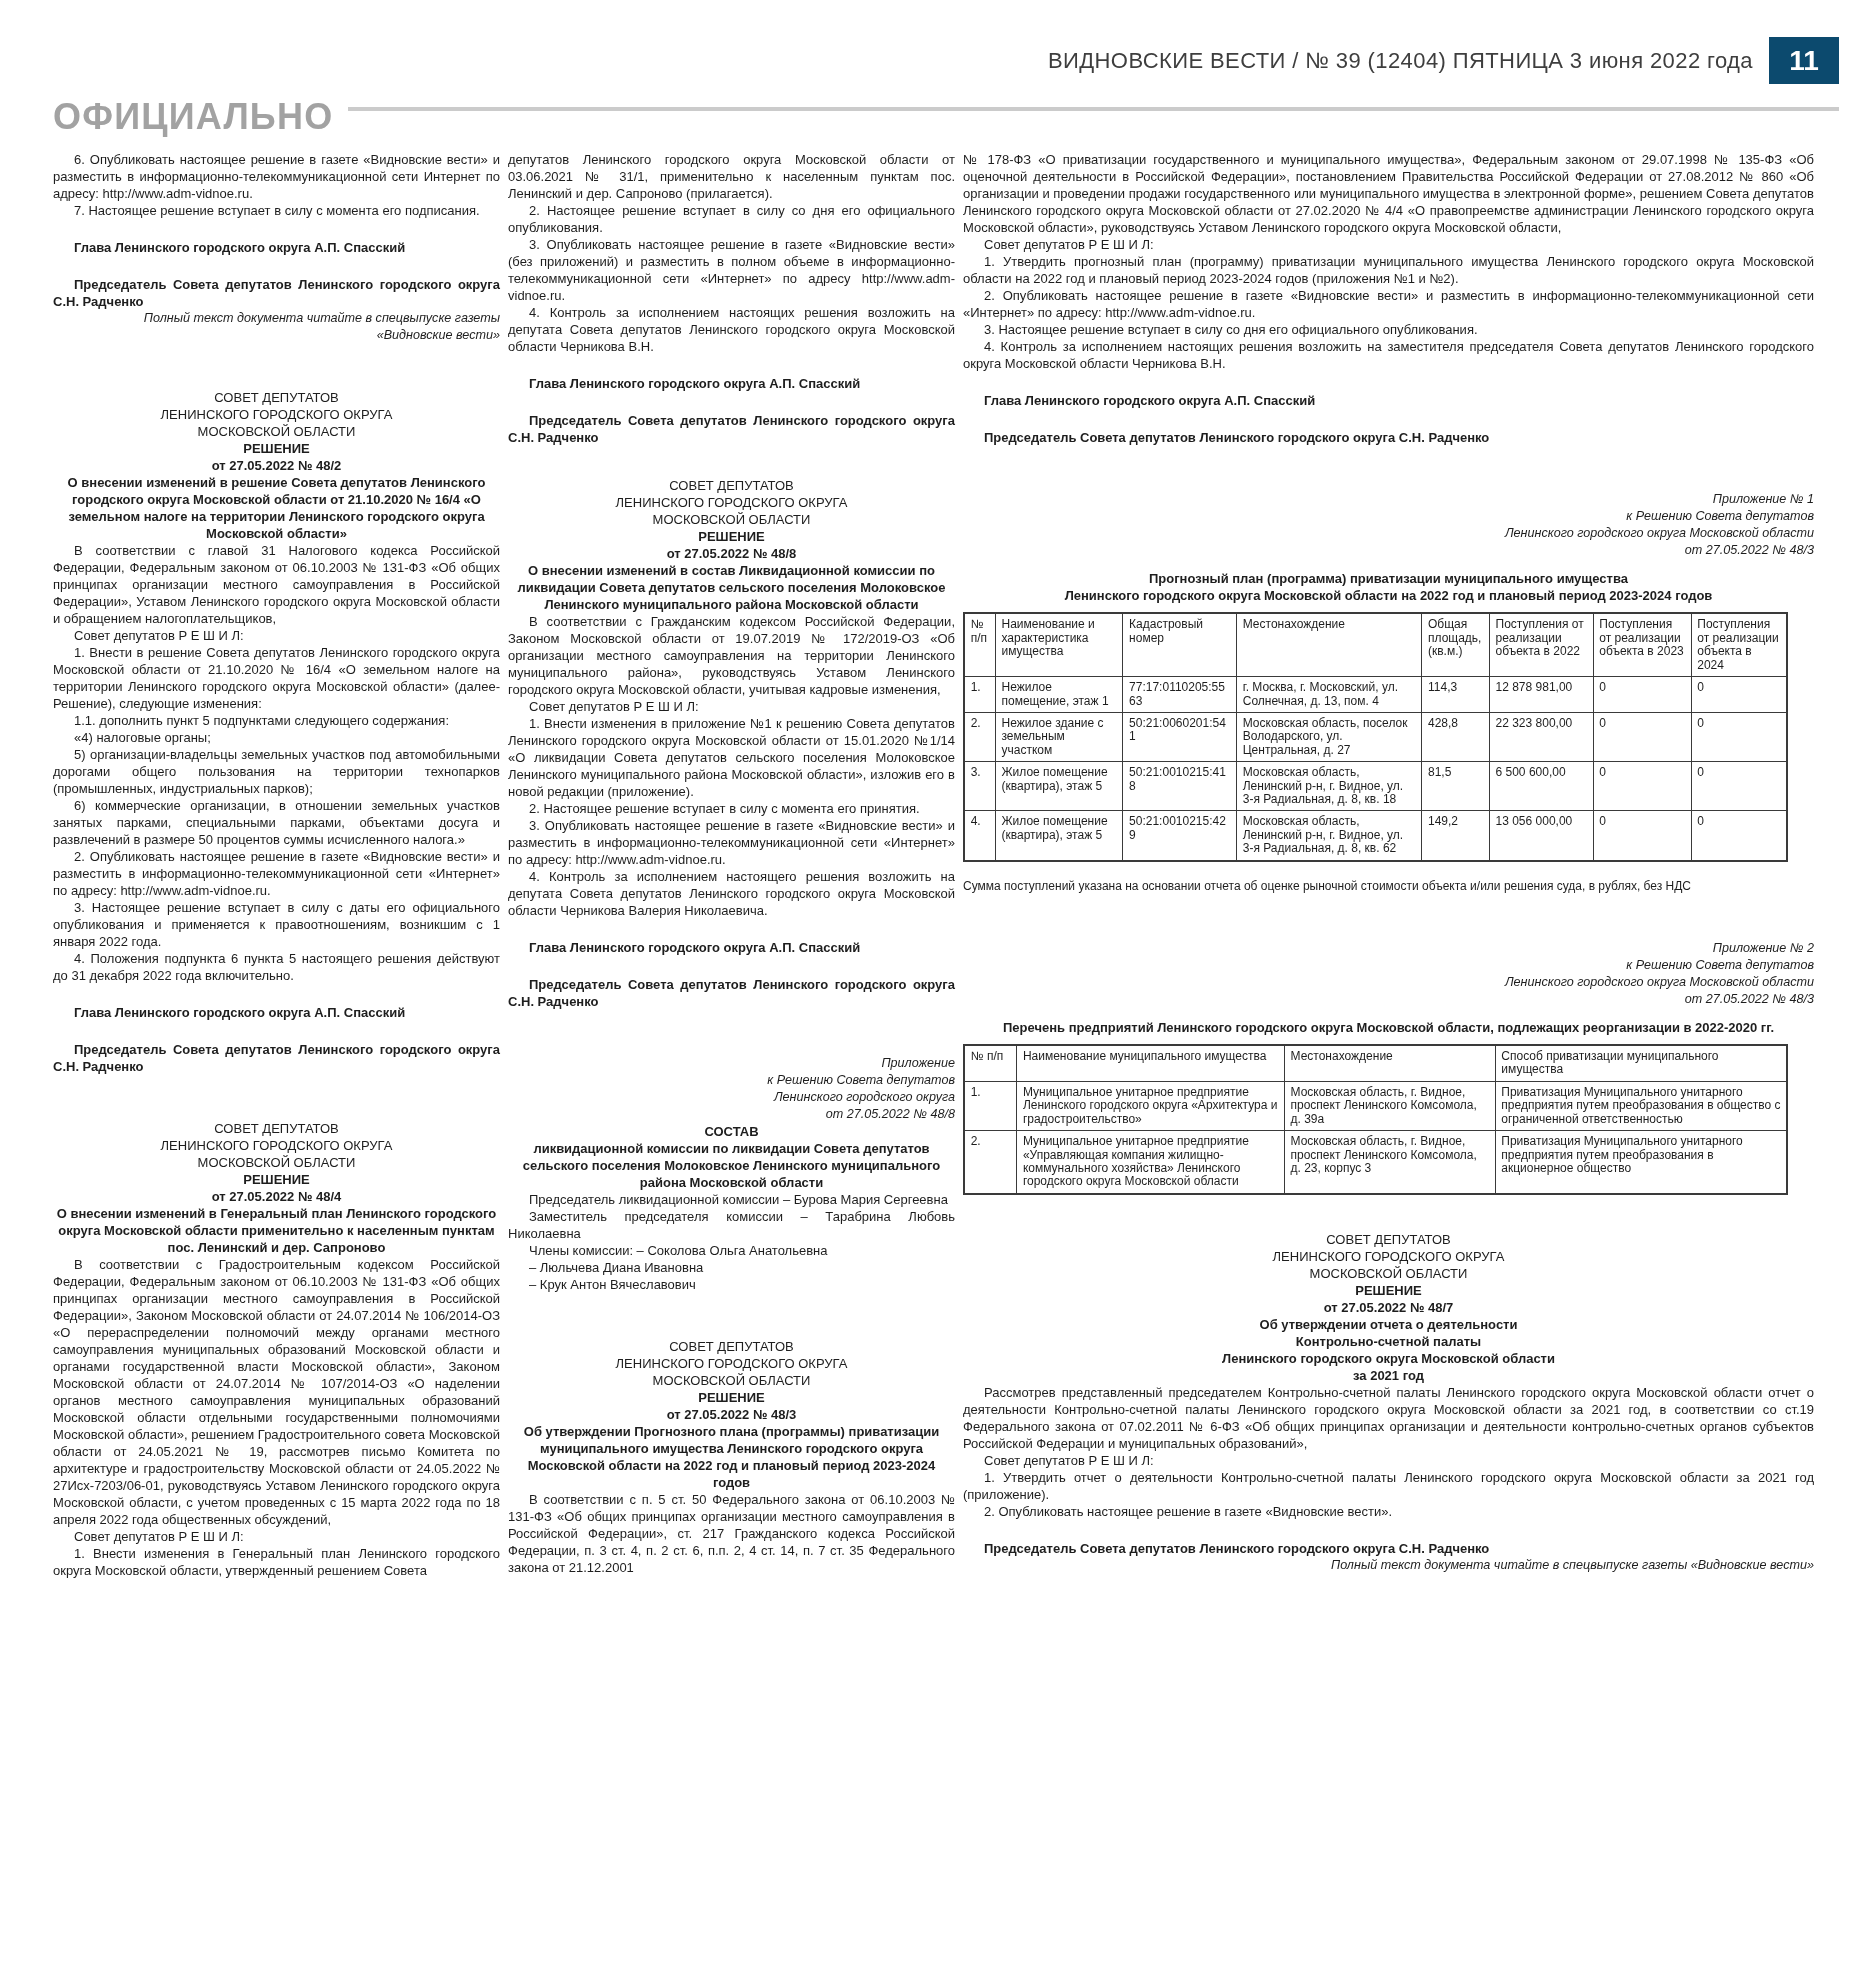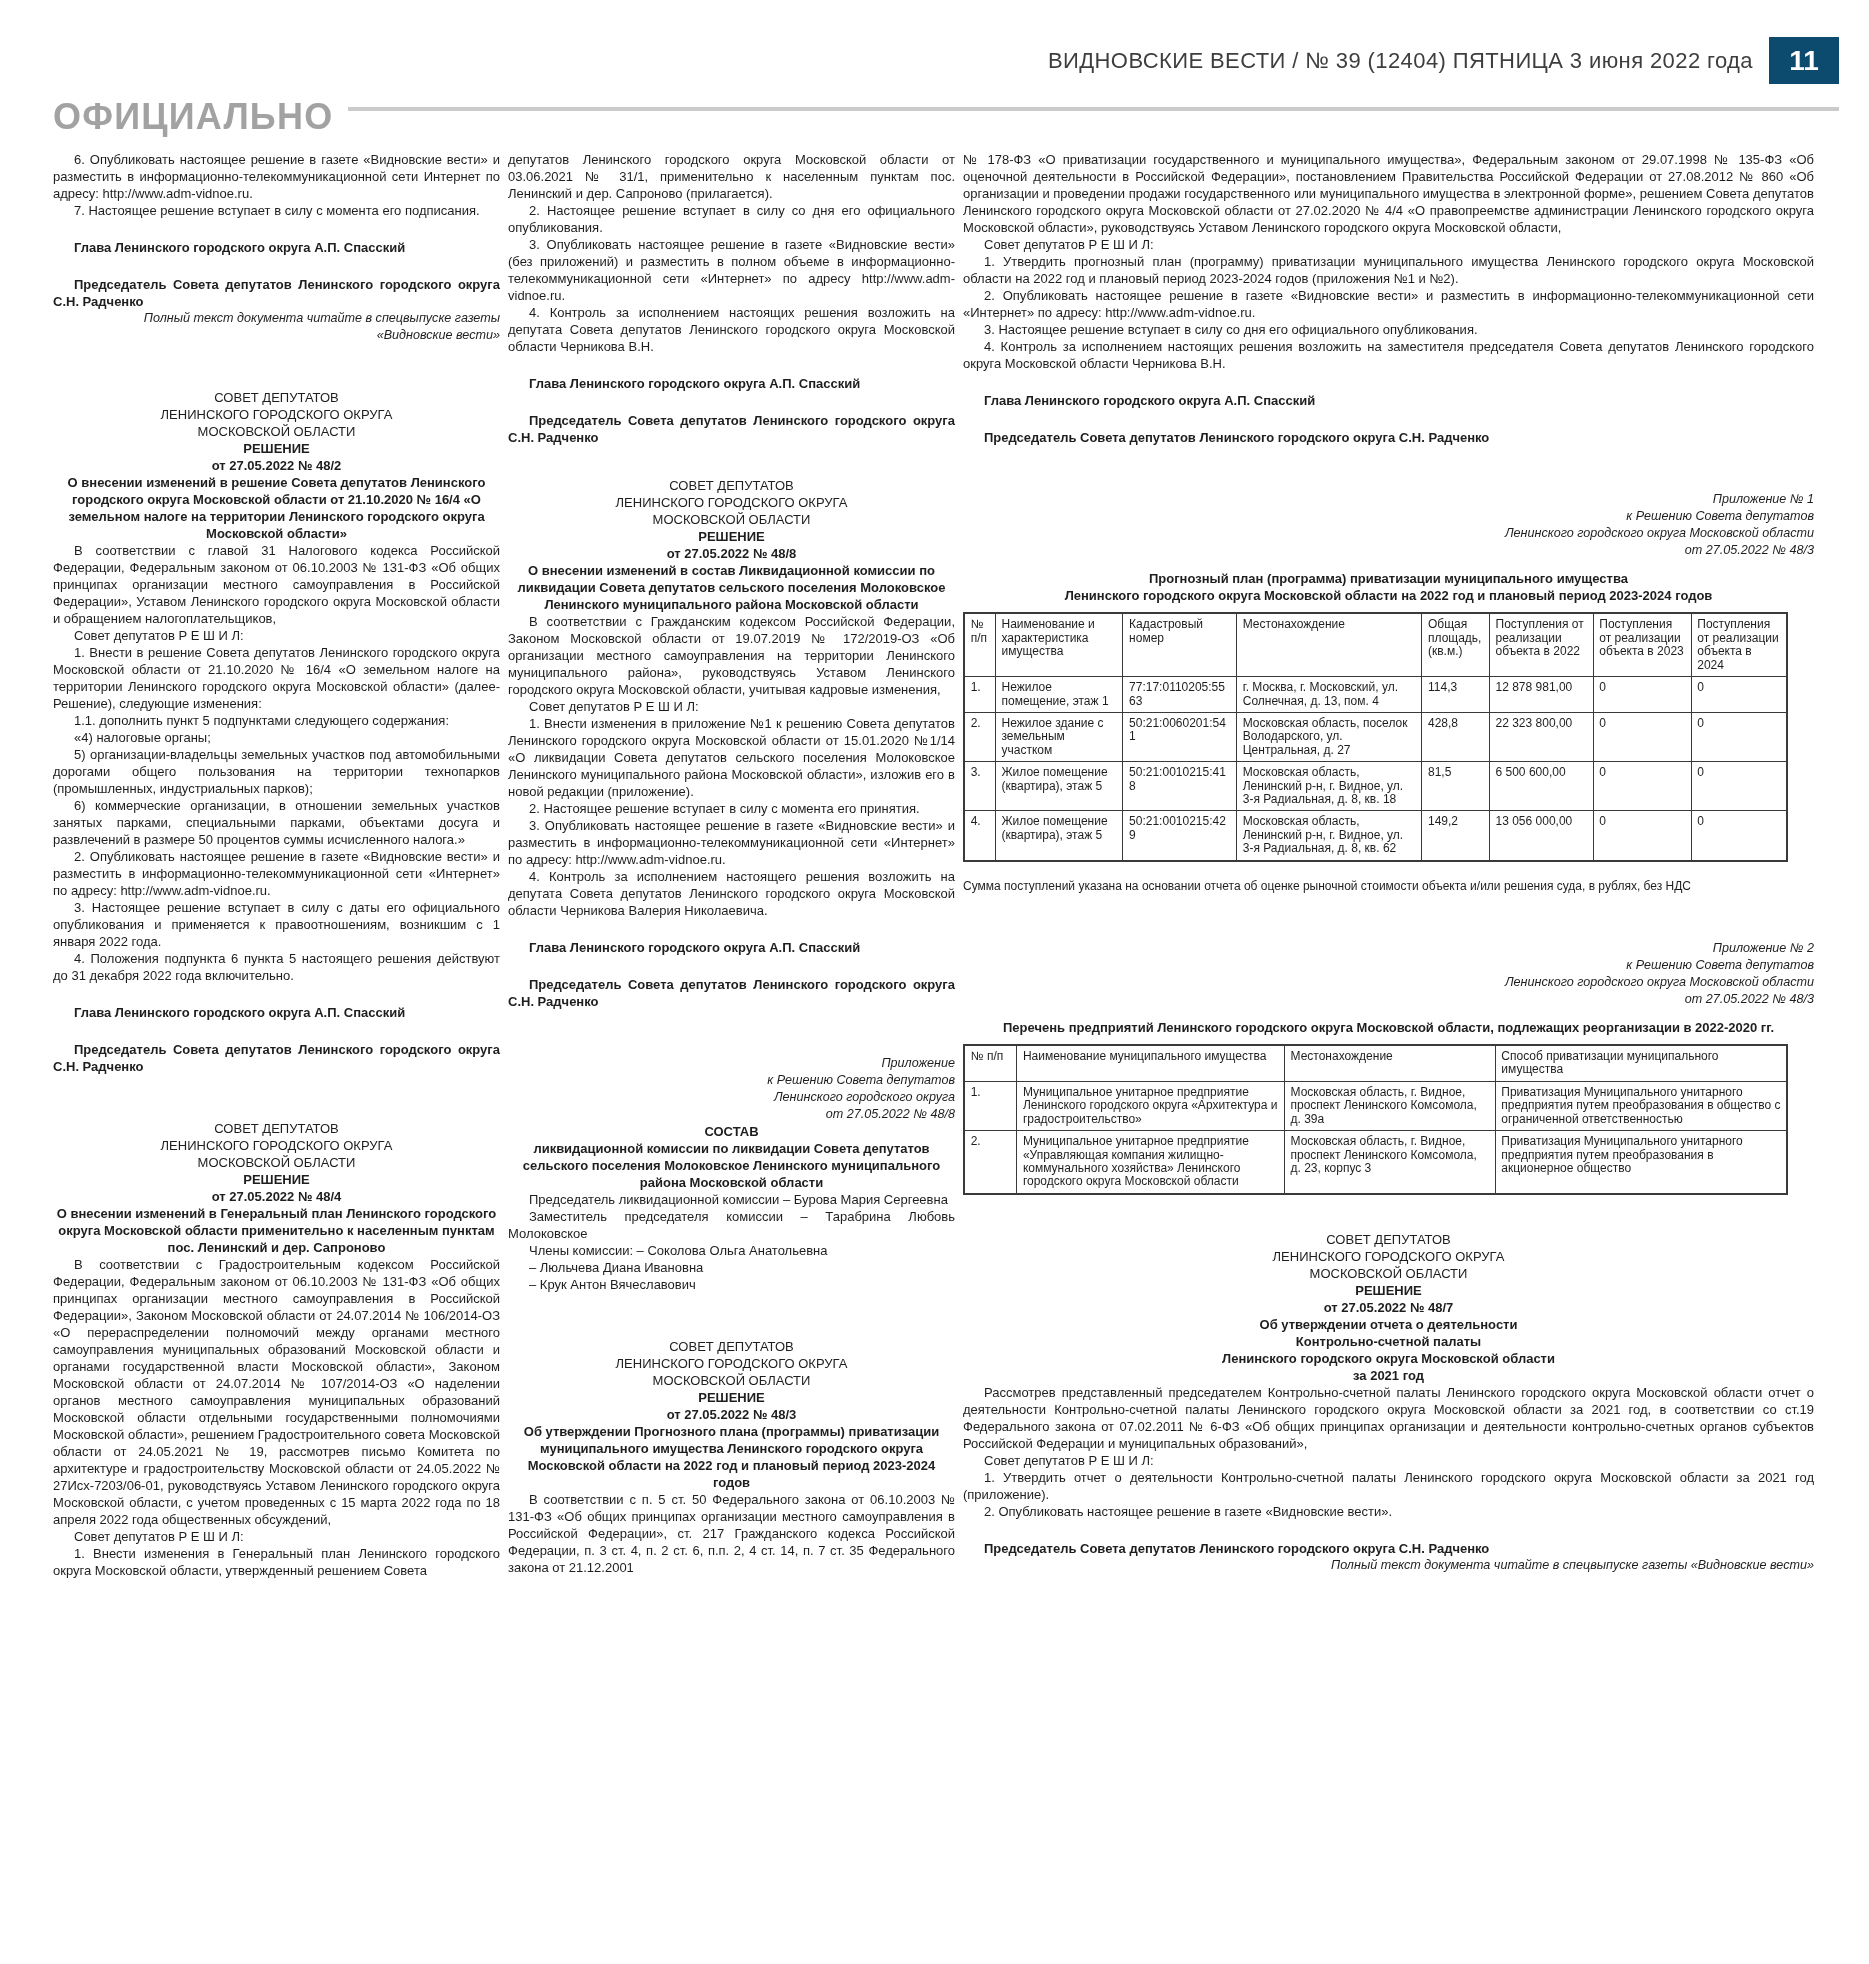--- a/index.html
+++ b/index.html
@@ -117,21 +117,21 @@
         <p class="blk body bold">Глава Ленинского городского округа  А.П. Спасский</p>
         <p class="blk body bold">Председатель Совета депутатов Ленинского городского округа  С.Н. Радченко</p>
         <div class="gap-lg"></div>
         <p class="blk ri">Приложение</p>
         <p class="blk ri">к Решению Совета депутатов</p>
         <p class="blk ri">Ленинского городского округа</p>
         <p class="blk ri">от 27.05.2022 № 48/8</p>
         <p class="blk cb">СОСТАВ</p>
         <p class="blk cb">ликвидационной комиссии по ликвидации Совета депутатов сельского поселения Молоковское Ленинского муниципального района Московской области</p>
         <p class="blk body">Председатель ликвидационной комиссии    –  Бурова Мария Сергеевна</p>
-        <p class="blk body">Заместитель председателя комиссии    –  Тарабрина Любовь Молоковское</p>
+        <p class="blk body">Заместитель председателя комиссии    –  Тарабрина Любовь Николаевна</p>
         <p class="blk body">Члены комиссии:   –  Соколова Ольга Анатольевна</p>
         <p class="blk body">– Люльчева Диана Ивановна</p>
         <p class="blk body">– Крук Антон Вячеславович</p>
         <div class="gap-lg"></div>
         <p class="blk center">СОВЕТ ДЕПУТАТОВ</p>
         <p class="blk center">ЛЕНИНСКОГО ГОРОДСКОГО ОКРУГА</p>
         <p class="blk center">МОСКОВСКОЙ ОБЛАСТИ</p>
         <p class="blk cb">РЕШЕНИЕ</p>
         <p class="blk cb">от 27.05.2022   № 48/3</p>
         <p class="blk cb">Об утверждении Прогнозного плана (программы) приватизации муниципального имущества Ленинского городского округа Московской области на 2022 год и плановый период 2023-2024 годов</p>

